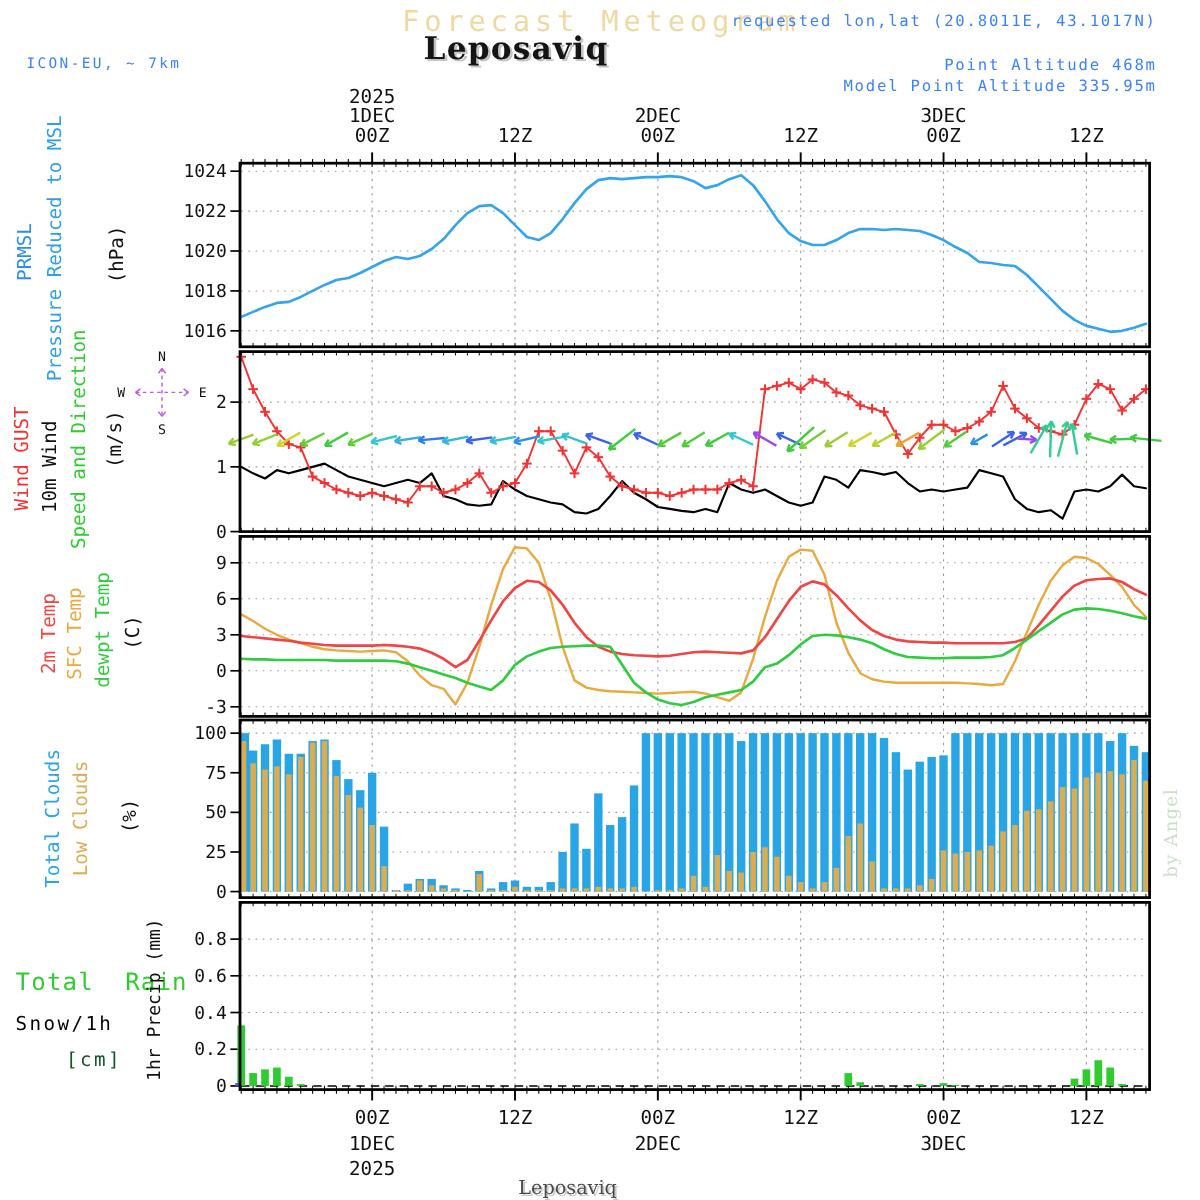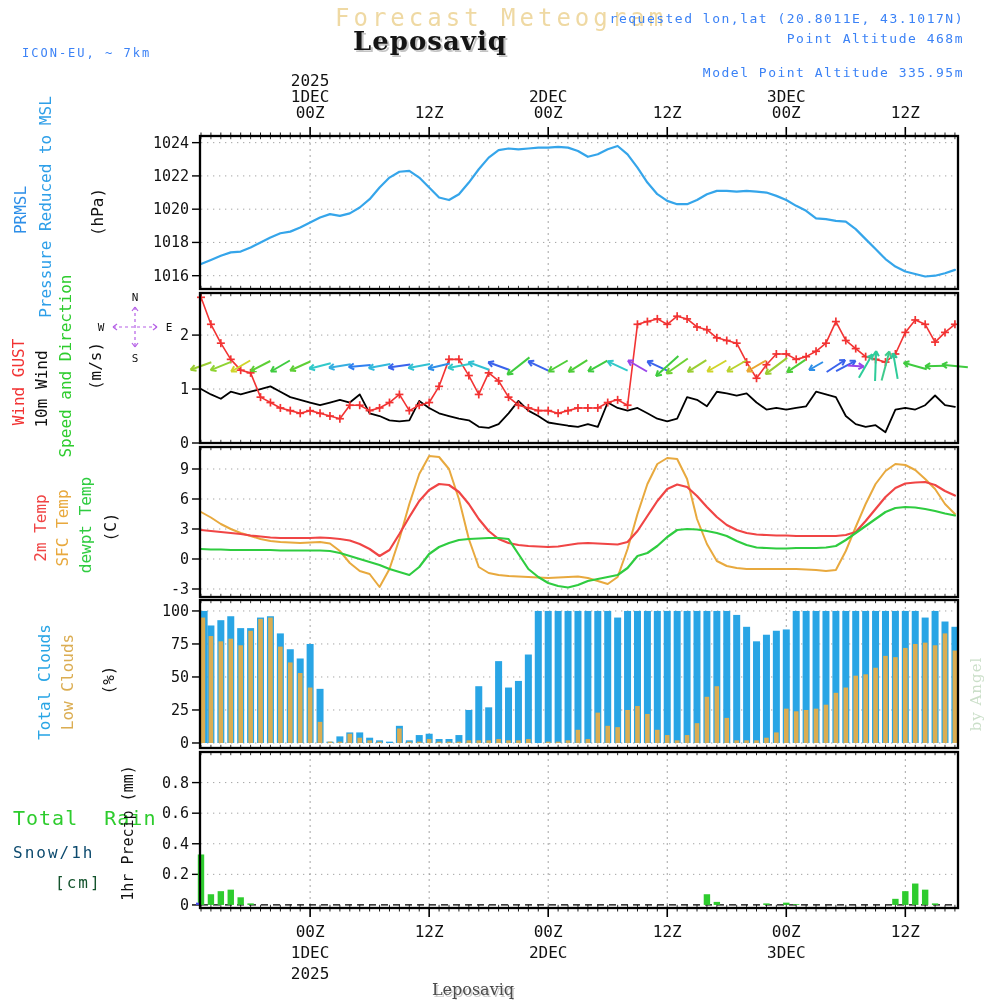--- a/index.html
+++ b/index.html
@@ -20,21 +20,21 @@
 </style>
 </head>
 <body>
 
 <div id="stage">
   <div class="abs fm-title">Forecast Meteogram</div>
   <div class="abs station-title">Leposaviq</div>
   <div class="abs model-label">ICON-EU, ~ 7km</div>
 
   <div class="abs pr" style="top:11px;">requested lon,lat (20.8011E, 43.1017N)</div>
-  <div class="abs pr" style="top:31px;">Point Altitude 468m</div>
+  <div class="abs pr" style="top:47px;">Point Altitude 468m</div>
   <div class="abs pr" style="top:65px;">Model Point Altitude 335.95m</div>
 
   <div class="vlabel" style="left:20px;top:210px;font-size:16px;color:#2E8FE8;">PRMSL</div>
   <div class="vlabel" style="left:45px;top:207px;font-size:16px;color:#2E9FE8;">Pressure Reduced to MSL</div>
   <div class="vlabel" style="left:97px;top:212px;font-size:16px;color:#111;">(hPa)</div>
 
   <div class="vlabel" style="left:18px;top:382px;font-size:16px;color:#F23333;">Wind GUST</div>
   <div class="vlabel" style="left:41px;top:389px;font-size:16px;color:#111;">10m Wind</div>
   <div class="vlabel" style="left:65px;top:366px;font-size:16px;color:#2ECC2E;">Speed and Direction</div>
   <div class="vlabel" style="left:95px;top:366px;font-size:16px;color:#111;">(m/s)</div>
@@ -42,21 +42,21 @@
   <div class="vlabel" style="left:40px;top:528px;font-size:16px;color:#F04545;">2m Temp</div>
   <div class="vlabel" style="left:62px;top:528px;font-size:16px;color:#E8A93E;">SFC Temp</div>
   <div class="vlabel" style="left:85px;top:525px;font-size:16px;color:#2FCC40;">dewpt Temp</div>
   <div class="vlabel" style="left:110px;top:527px;font-size:16px;color:#111;">(C)</div>
 
   <div class="vlabel" style="left:44px;top:682px;font-size:16px;color:#29A5E5;">Total Clouds</div>
   <div class="vlabel" style="left:67px;top:682px;font-size:16px;color:#DBAD52;">Low Clouds</div>
   <div class="vlabel" style="left:108px;top:680px;font-size:16px;color:#111;">(%)</div>
 
   <div class="abs" style="left:13px;top:806px;font-size:20px;letter-spacing:1px;color:#2ECC2E;">Total  Rain</div>
-  <div class="abs" style="left:13px;top:843px;font-size:16px;letter-spacing:2px;color:#0c4a6e;">Snow/1h</div>
+  <div class="abs" style="left:13px;top:843px;font-size:16px;letter-spacing:2px;color:#000000;">Snow/1h</div>
   <div class="abs" style="left:55px;top:873px;font-size:16px;letter-spacing:2px;color:#14532d;">[cm]</div>
   <div class="vlabel" style="left:128px;top:833px;font-size:15px;color:#111;">1hr Precip (mm)</div>
 
   <div class="vlabel by-angel" style="left:976px;top:694px;">by Angel</div>
   <div class="abs footer-station">Leposaviq</div>
 
   <svg id="chart" width="1000" height="1000" viewBox="0 0 1000 1000">
       <line x1="310.12" x2="310.12" y1="137" y2="288" stroke="#9a9a9a" stroke-width="0.9" stroke-dasharray="2 4"></line>
       <line x1="429.15999999999997" x2="429.15999999999997" y1="137" y2="288" stroke="#9a9a9a" stroke-width="0.9" stroke-dasharray="2 4"></line>
       <line x1="548.2" x2="548.2" y1="137" y2="288" stroke="#9a9a9a" stroke-width="0.9" stroke-dasharray="2 4"></line>

